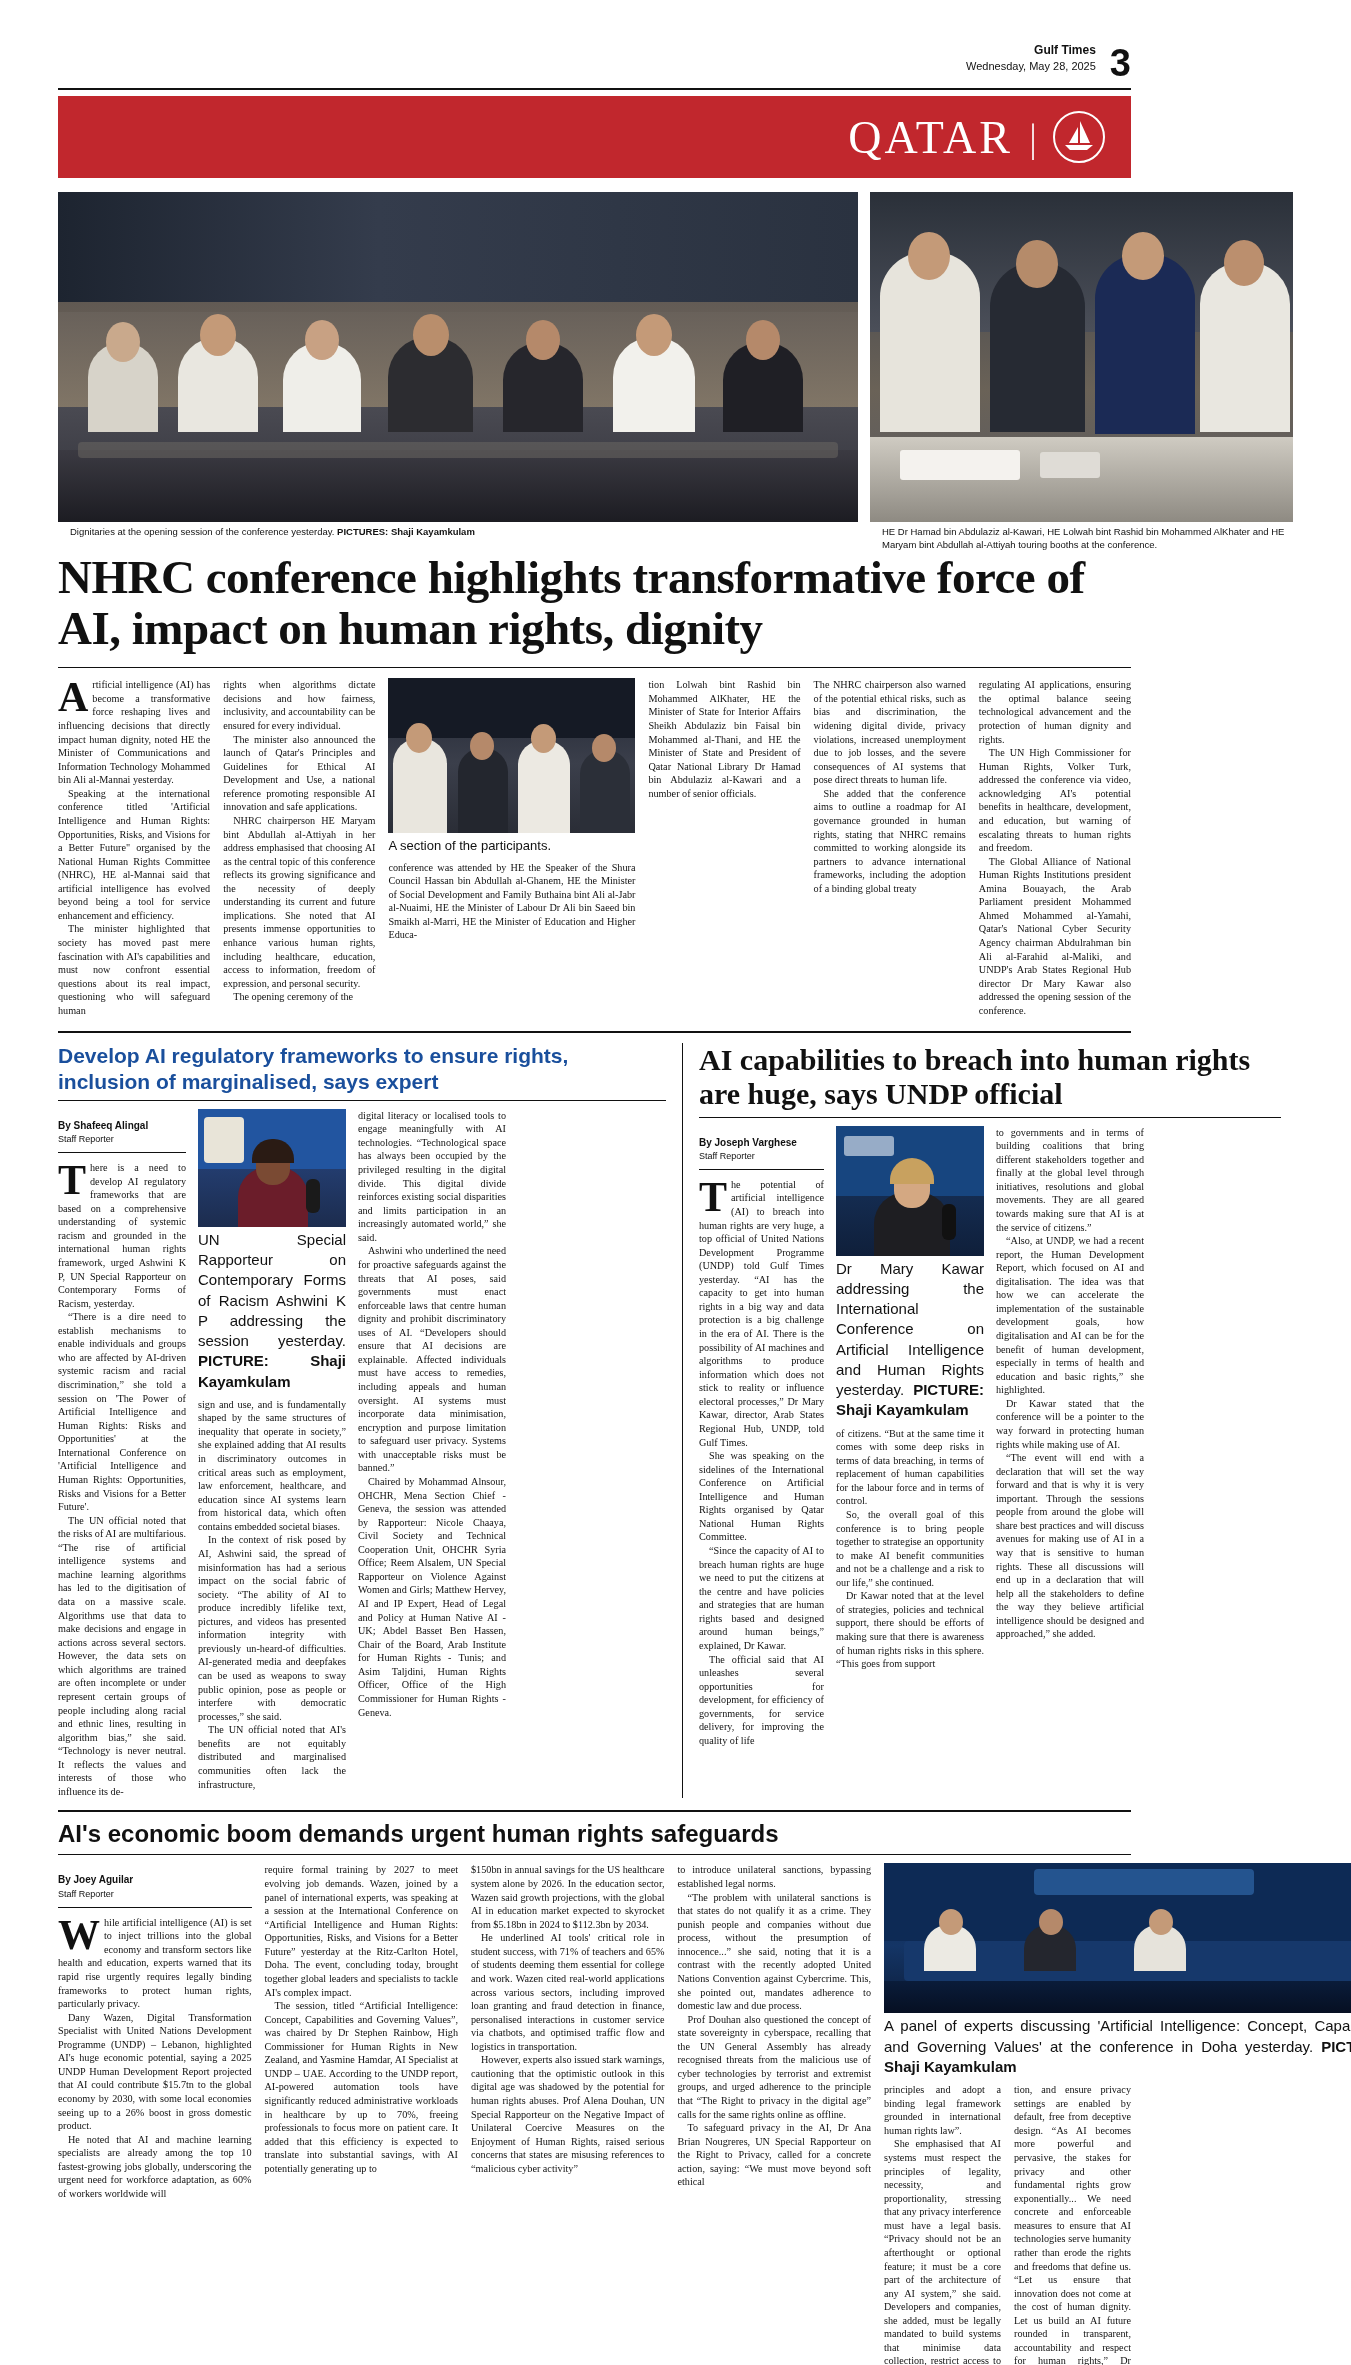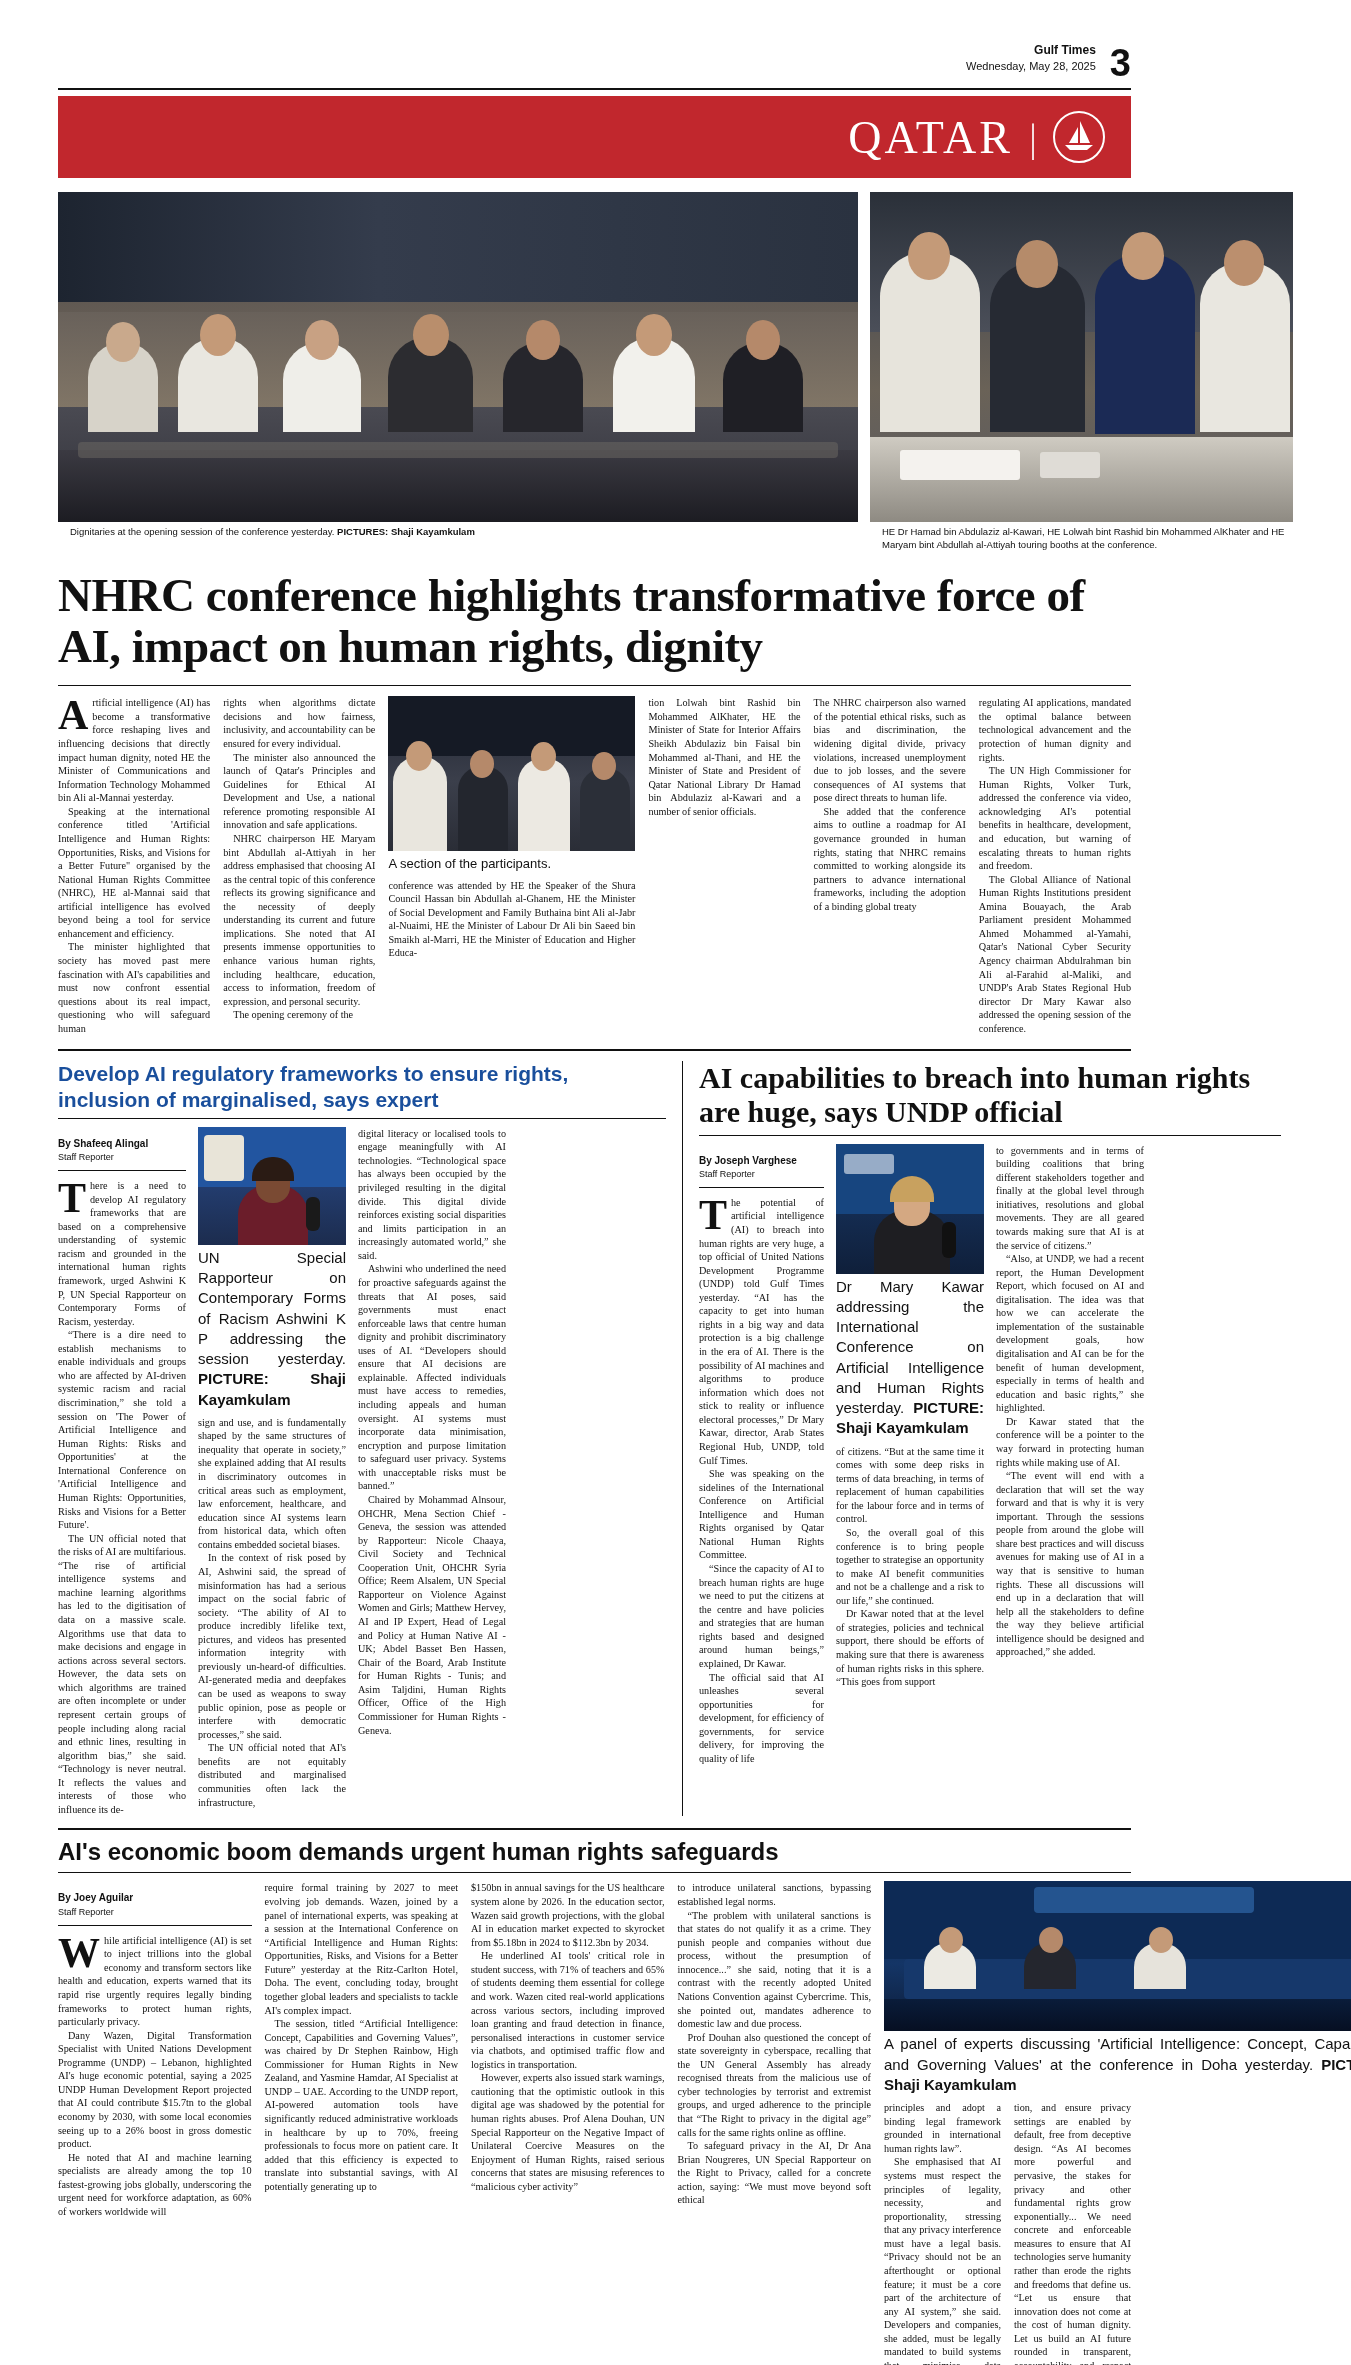--- a/index.html
+++ b/index.html
@@ -50,21 +50,20 @@
   .art { position:absolute; inset:0; }
   .art .sky { position:absolute; inset:0; }
   .blob { position:absolute; border-radius:50%; }
 
   
   .headline {
     font-family:"Liberation Serif", serif;
     font-weight:bold;
     font-size:47px;
     line-height:1.08;
-    margin-top:18px;
     letter-spacing:-0.5px;
   }
   .hr-thin { height:1px; background:#111; margin-top:14px; }
 
   
   .cols { display:flex; gap:13px; margin-top:10px; }
   .col { width:247px; font-size:10.2px; line-height:1.33; text-align:justify; }
   .col p { margin:0 0 0 0; text-indent:10px; }
   .col p.first { text-indent:0; }
   .dropcap::first-letter {
@@ -223,21 +222,21 @@
       <p class="first">conference was attended by HE the Speaker of the Shura Council Hassan bin Abdullah al-Ghanem, HE the Minister of Social Development and Family Buthaina bint Ali al-Jabr al-Nuaimi, HE the Minister of Labour Dr Ali bin Saeed bin Smaikh al-Marri, HE the Minister of Education and Higher Educa-</p>
     </div>
     <div class="col">
       <p class="first">tion Lolwah bint Rashid bin Mohammed AlKhater, HE the Minister of State for Interior Affairs Sheikh Abdulaziz bin Faisal bin Mohammed al-Thani, and HE the Minister of State and President of Qatar National Library Dr Hamad bin Abdulaziz al-Kawari and a number of senior officials.</p>
     </div>
     <div class="col">
       <p class="first">The NHRC chairperson also warned of the potential ethical risks, such as bias and discrimination, the widening digital divide, privacy violations, increased unemployment due to job losses, and the severe consequences of AI systems that pose direct threats to human life.</p>
       <p>She added that the conference aims to outline a roadmap for AI governance grounded in human rights, stating that NHRC remains committed to working alongside its partners to advance international frameworks, including the adoption of a binding global treaty</p>
     </div>
     <div class="col">
-      <p class="first">regulating AI applications, mandated the optimal balance between technological advancement and the protection of human dignity and rights.</p>
+      <p class="first">regulating AI applications, ensuring the optimal balance seeing technological advancement and the protection of human dignity and rights.</p>
       <p>The UN High Commissioner for Human Rights, Volker Turk, addressed the conference via video, acknowledging AI's potential benefits in healthcare, development, and education, but warning of escalating threats to human rights and freedom.</p>
       <p>The Global Alliance of National Human Rights Institutions president Amina Bouayach, the Arab Parliament president Mohammed Ahmed Mohammed al-Yamahi, Qatar's National Cyber Security Agency chairman Abdulrahman bin Ali al-Farahid al-Maliki, and UNDP's Arab States Regional Hub director Dr Mary Kawar also addressed the opening session of the conference.</p>
     </div>
   </div>
 
   <div class="sec-rule"></div>
 
   <div class="features">
 
     <div class="feat-left">

